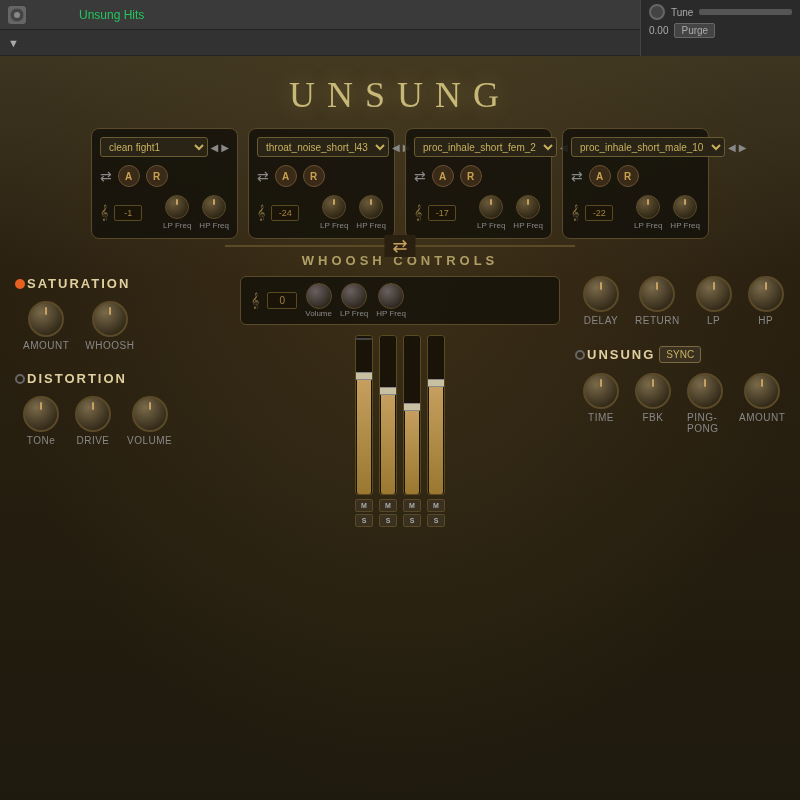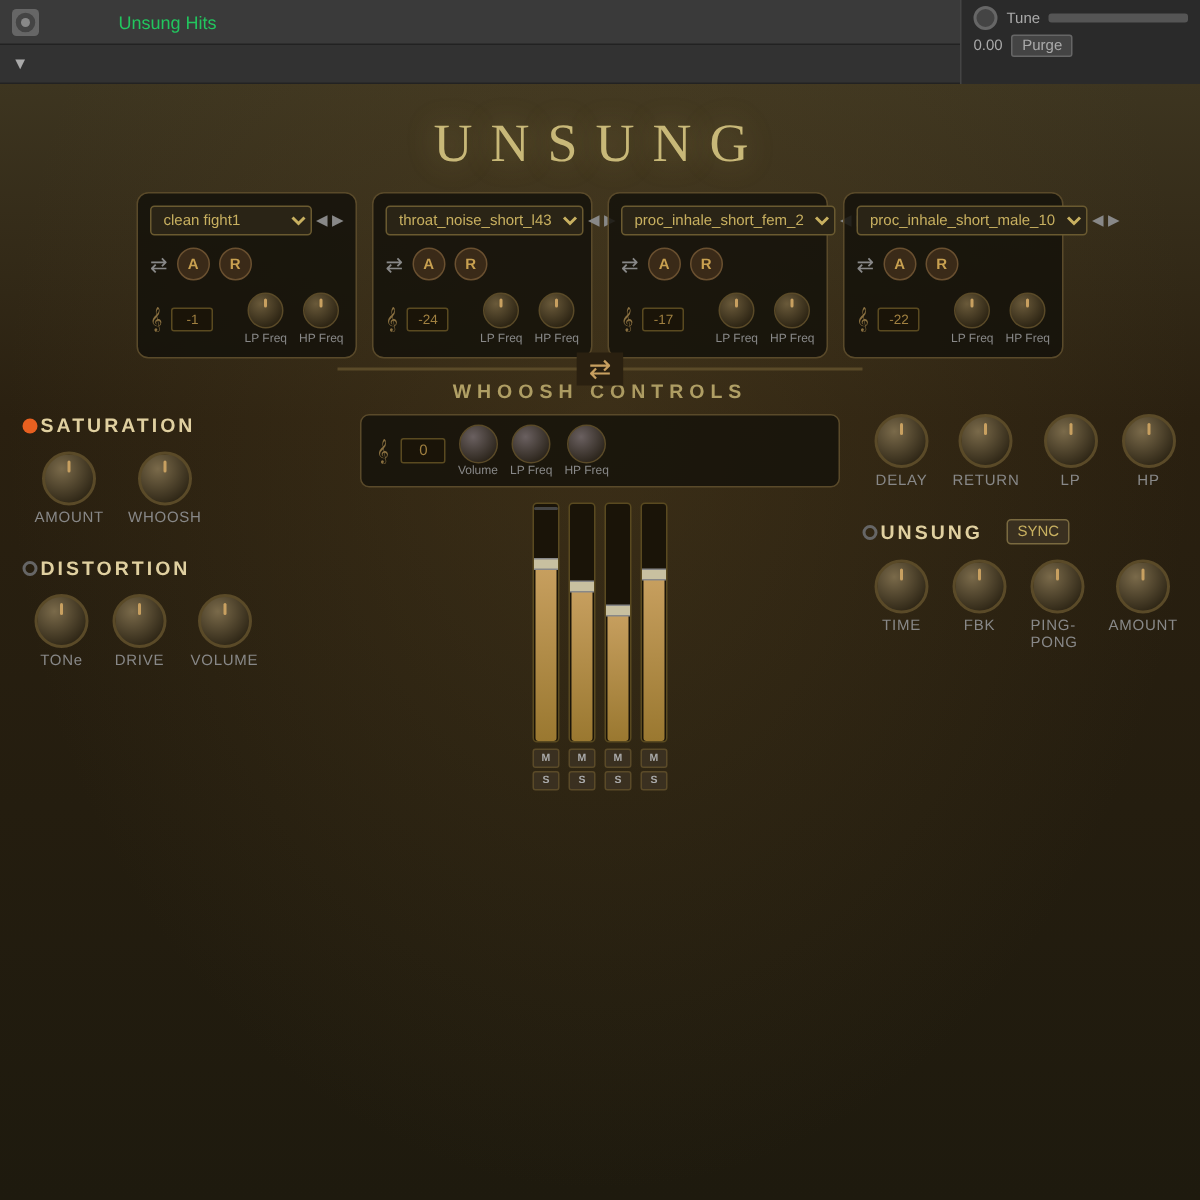--- a/index.html
+++ b/index.html
@@ -411,21 +411,21 @@
     }
 
     .sync-btn {
       background: #3a3020;
       border: 1px solid #7a6a40;
       color: #c8b060;
       font-size: 10px;
       padding: 2px 6px;
       border-radius: 3px;
       cursor: pointer;
-      margin-left: 14px;
+      margin-left: 2px;
     }
   </style>
 </head>
 <body>
 
 <div class="daw-bar">
   <div class="daw-bar-icon">
     <svg width="18" height="18" viewBox="0 0 18 18">
       <circle cx="9" cy="9" r="7" fill="#444" stroke="#666" stroke-width="1"></circle>
       <circle cx="9" cy="9" r="3" fill="#888"></circle>

